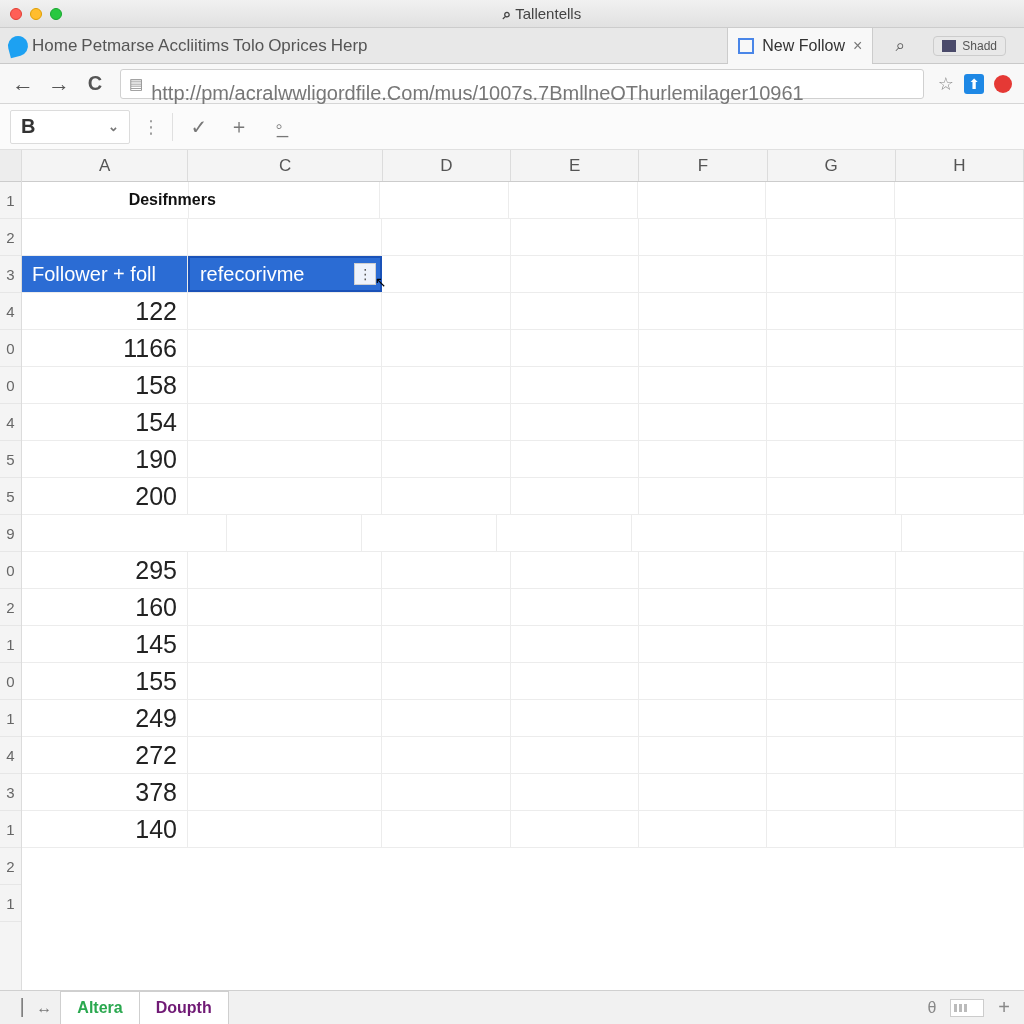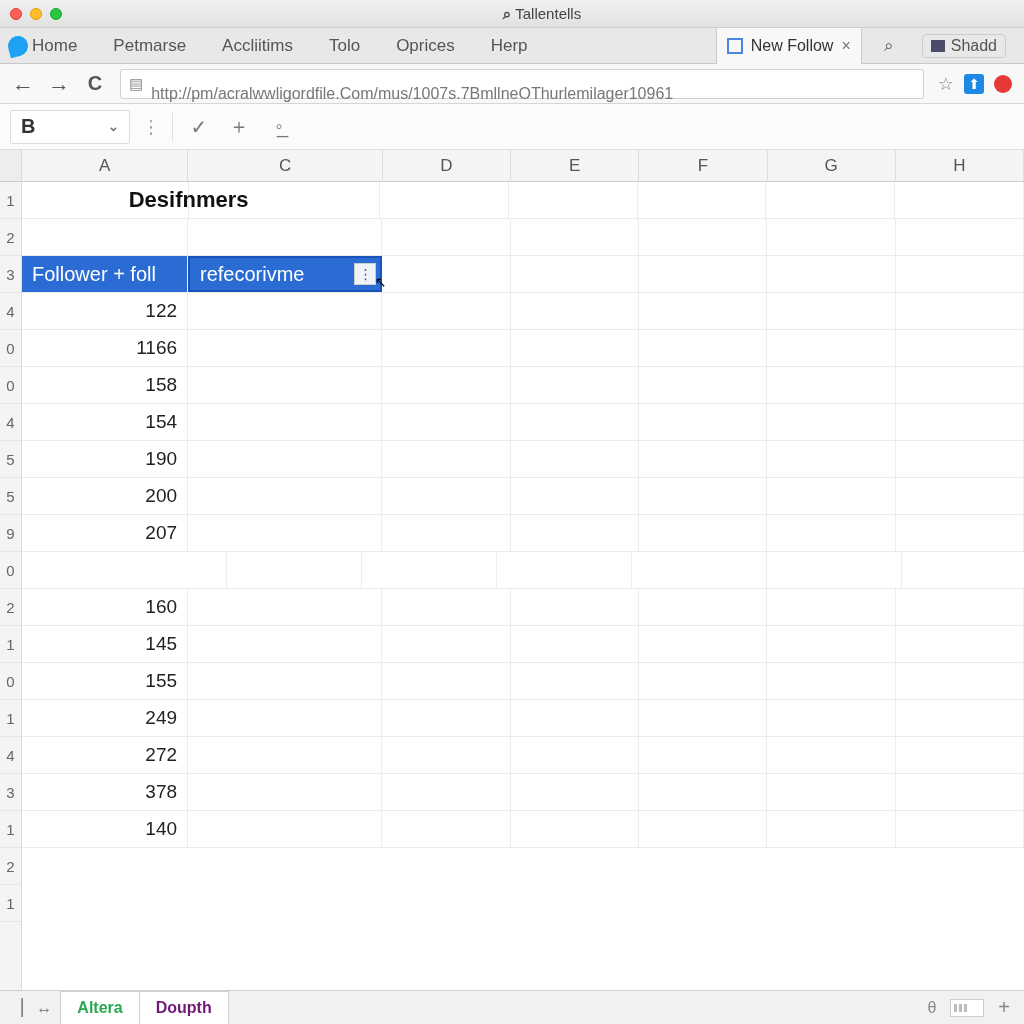--- a/index.html
+++ b/index.html
@@ -10,39 +10,39 @@
   .traffic { display:flex; gap:8px; }
   .dot { width:12px; height:12px; border-radius:50%; }
   .dot.red{background:#ff5f57;border:1px solid #e33e32;}
   .dot.yellow{background:#ffbd2e;border:1px solid #e09e00;}
   .dot.green{background:#28c840;border:1px solid #17a62e;}
   .title-center{flex:1;text-align:center;font-size:15px;color:#444;display:flex;justify-content:center;align-items:center;gap:4px;}
   .title-center .mglass{font-weight:bold;}
 
   
   .tabbar{height:36px;background:#e8e8e8;border-bottom:1px solid #c9c9c9;display:flex;align-items:stretch;}
-  .bmk{padding:0 18px;display:flex;align-items:center;font-size:17px;color:#555;cursor:default;}
+  .bmk{padding:0 2px;display:flex;align-items:center;font-size:17px;color:#555;cursor:default;}
   .bmk:first-child{padding-left:8px;}
   .twitter-bird{width:20px;height:20px;background:#1da1f2;border-radius:50% 50% 50% 0;transform:rotate(-15deg);margin-right:4px;}
   .tab-active{background:#f8f8f8;border-left:1px solid #ccc;border-right:1px solid #ccc;display:flex;align-items:center;padding:0 10px;gap:8px;font-size:16px;margin-left:auto;position:relative;}
   .tab-active::before{content:"";position:absolute;left:0;right:0;bottom:-1px;height:2px;background:#f8f8f8;}
   .tab-icon{width:16px;height:16px;border:2px solid #4a86e8;display:inline-block;}
   .tab-close{color:#777;font-size:16px;}
   .after-tabs{display:flex;align-items:center;gap:24px;padding:0 18px;}
   .sicon{width:18px;height:18px;display:inline-flex;align-items:center;justify-content:center;color:#555;font-size:17px;}
-  .shadow-chip{display:flex;align-items:center;gap:6px;background:#e8e8e8;border:1px solid #ccc;border-radius:4px;padding:2px 8px;font-size:16px;color:#555;}
+  .shadow-chip{display:flex;align-items:center;gap:6px;background:#e8e8e8;border:1px solid #ccc;border-radius:4px;padding:2px 8px;font-size:12px;color:#555;}
   .shadow-chip .sq{width:14px;height:12px;background:#4a4a6a;display:inline-block;}
 
   
   .urlbar{height:40px;background:#f8f8f8;border-bottom:1px solid #d6d6d6;display:flex;align-items:center;padding:0 12px;gap:14px;}
   .navbtn{font-size:22px;color:#555;width:22px;text-align:center;}
   .reload{font-size:20px;font-weight:bold;}
   .urlbox{flex:1;height:30px;background:#fff;border:1px solid #d0d0d0;border-radius:3px;display:flex;align-items:center;padding:0 8px;gap:8px;}
   .urlbox .page-icon{color:#888;font-size:15px;}
-  .urlbox input{flex:1;border:none;outline:none;font-size:16px;color:#777;background:transparent;margin-top:20px;}
+  .urlbox input{flex:1;border:none;outline:none;font-size:20px;color:#777;background:transparent;margin-top:20px;}
   .url-right{display:flex;align-items:center;gap:10px;}
   .star{font-size:18px;color:#888;}
   .upload{width:20px;height:20px;background:#1e88e5;border-radius:3px;display:flex;align-items:center;justify-content:center;color:#fff;font-size:14px;}
   .hamred{width:18px;height:18px;background:#e53935;border-radius:50%;}
 
   
   .apptoolbar{height:46px;background:#fbfbfb;border-bottom:1px solid #e0e0e0;display:flex;align-items:center;padding:0 10px;gap:12px;}
   .font-select{width:120px;height:34px;background:#fff;border:1px solid #dcdcdc;border-radius:2px;display:flex;align-items:center;padding:0 10px;font-size:20px;font-weight:bold;justify-content:space-between;}
   .font-select .chev{font-size:13px;color:#777;}
   .vsep{width:1px;height:28px;background:#e0e0e0;}
@@ -56,31 +56,31 @@
   .rowhdrs .rh{height:37px;border-bottom:1px solid #e6e6e6;display:flex;align-items:center;justify-content:center;font-size:15px;color:#666;}
   .grid{flex:1;overflow:hidden;}
   .colhdrs{height:32px;display:flex;background:#f4f4f4;border-bottom:1px solid #ccc;}
   .ch{border-right:1px solid #dcdcdc;display:flex;align-items:center;justify-content:center;font-size:17px;color:#555;}
   .ch.A{width:175px;}
   .ch.C{width:205px;}
   .ch.N{width:135px;}
   .rows{ }
   .row{height:37px;display:flex;border-bottom:1px solid #ececec;}
   .cell{border-right:1px solid #ececec;padding:0 10px;display:flex;align-items:center;}
-  .cell.A{width:175px;justify-content:flex-end;font-size:19px;color:#222;}
-  .cell.C{width:205px;font-size:22px;}
+  .cell.A{width:175px;justify-content:flex-end;font-size:25px;color:#222;}
+  .cell.C{width:205px;font-size:16px;}
   .cell.N{width:135px;}
   .hdrcell{font-size:22px;font-weight:bold;color:#111;justify-content:flex-start;}
 
   
   .row.sel .cell.A,.row.sel .cell.C{background:#2b6cd4;color:#fff;font-size:20px;}
   .row.sel .cell.A{justify-content:flex-start;}
   .row.sel .cell.C{justify-content:flex-start;position:relative;border:2px solid #1a52b8;}
   .cell.C .dotsbtn{position:absolute;right:4px;top:50%;transform:translateY(-50%);width:22px;height:22px;background:#eef3fc;border:1px solid #cfcfcf;display:flex;align-items:center;justify-content:center;font-size:14px;color:#555;}
-  .row.sel{position:relative;}
+  .row.sel{position:relative;justify-content:flex-end;}
   .cursor-arrow{position:absolute;right:-6px;top:50%;font-size:14px;color:#000;}
 
   
   .sheettabs{height:34px;background:#f1f1f1;border-top:1px solid #d0d0d0;display:flex;align-items:stretch;padding-left:10px;font-size:16px;}
   .sheettabs .lead{display:flex;align-items:center;gap:10px;padding:0 8px;color:#777;}
   .stab{border:1px solid #cfcfcf;border-bottom:none;background:#fff;padding:0 16px;display:flex;align-items:center;font-weight:bold;}
   .stab.green{color:#2aa84f;}
   .stab.green2{color:#701a75;border-left:none;}
   .sheettabs .spacer{flex:1;}
   .sheettabs .rightbits{display:flex;align-items:center;gap:14px;padding:0 14px;color:#888;}
@@ -267,29 +267,29 @@
         <div class="row">
           <div class="cell A">200</div>
           <div class="cell C"></div>
           <div class="cell N"></div>
           <div class="cell N"></div>
           <div class="cell N"></div>
           <div class="cell N"></div>
           <div class="cell N"></div>
         </div>
         <div class="row">
-          <div class="cell A">207</div>
-          <div class="cell C"></div>
-          <div class="cell N"></div>
-          <div class="cell N"></div>
-          <div class="cell N"></div>
-          <div class="cell N"></div>
-          <div class="cell N"></div>
-        </div>
-        <div class="row">
+          <div class="cell C"></div>
+          <div class="cell N"></div>
+          <div class="cell N"></div>
+          <div class="cell N"></div>
+          <div class="cell N"></div>
+          <div class="cell N"></div>
+        </div>
+        <div class="row">
+          <div class="cell A">295</div>
           <div class="cell C"></div>
           <div class="cell N"></div>
           <div class="cell N"></div>
           <div class="cell N"></div>
           <div class="cell N"></div>
           <div class="cell N"></div>
         </div>
         <div class="row">
           <div class="cell A">160</div>
           <div class="cell C"></div>

